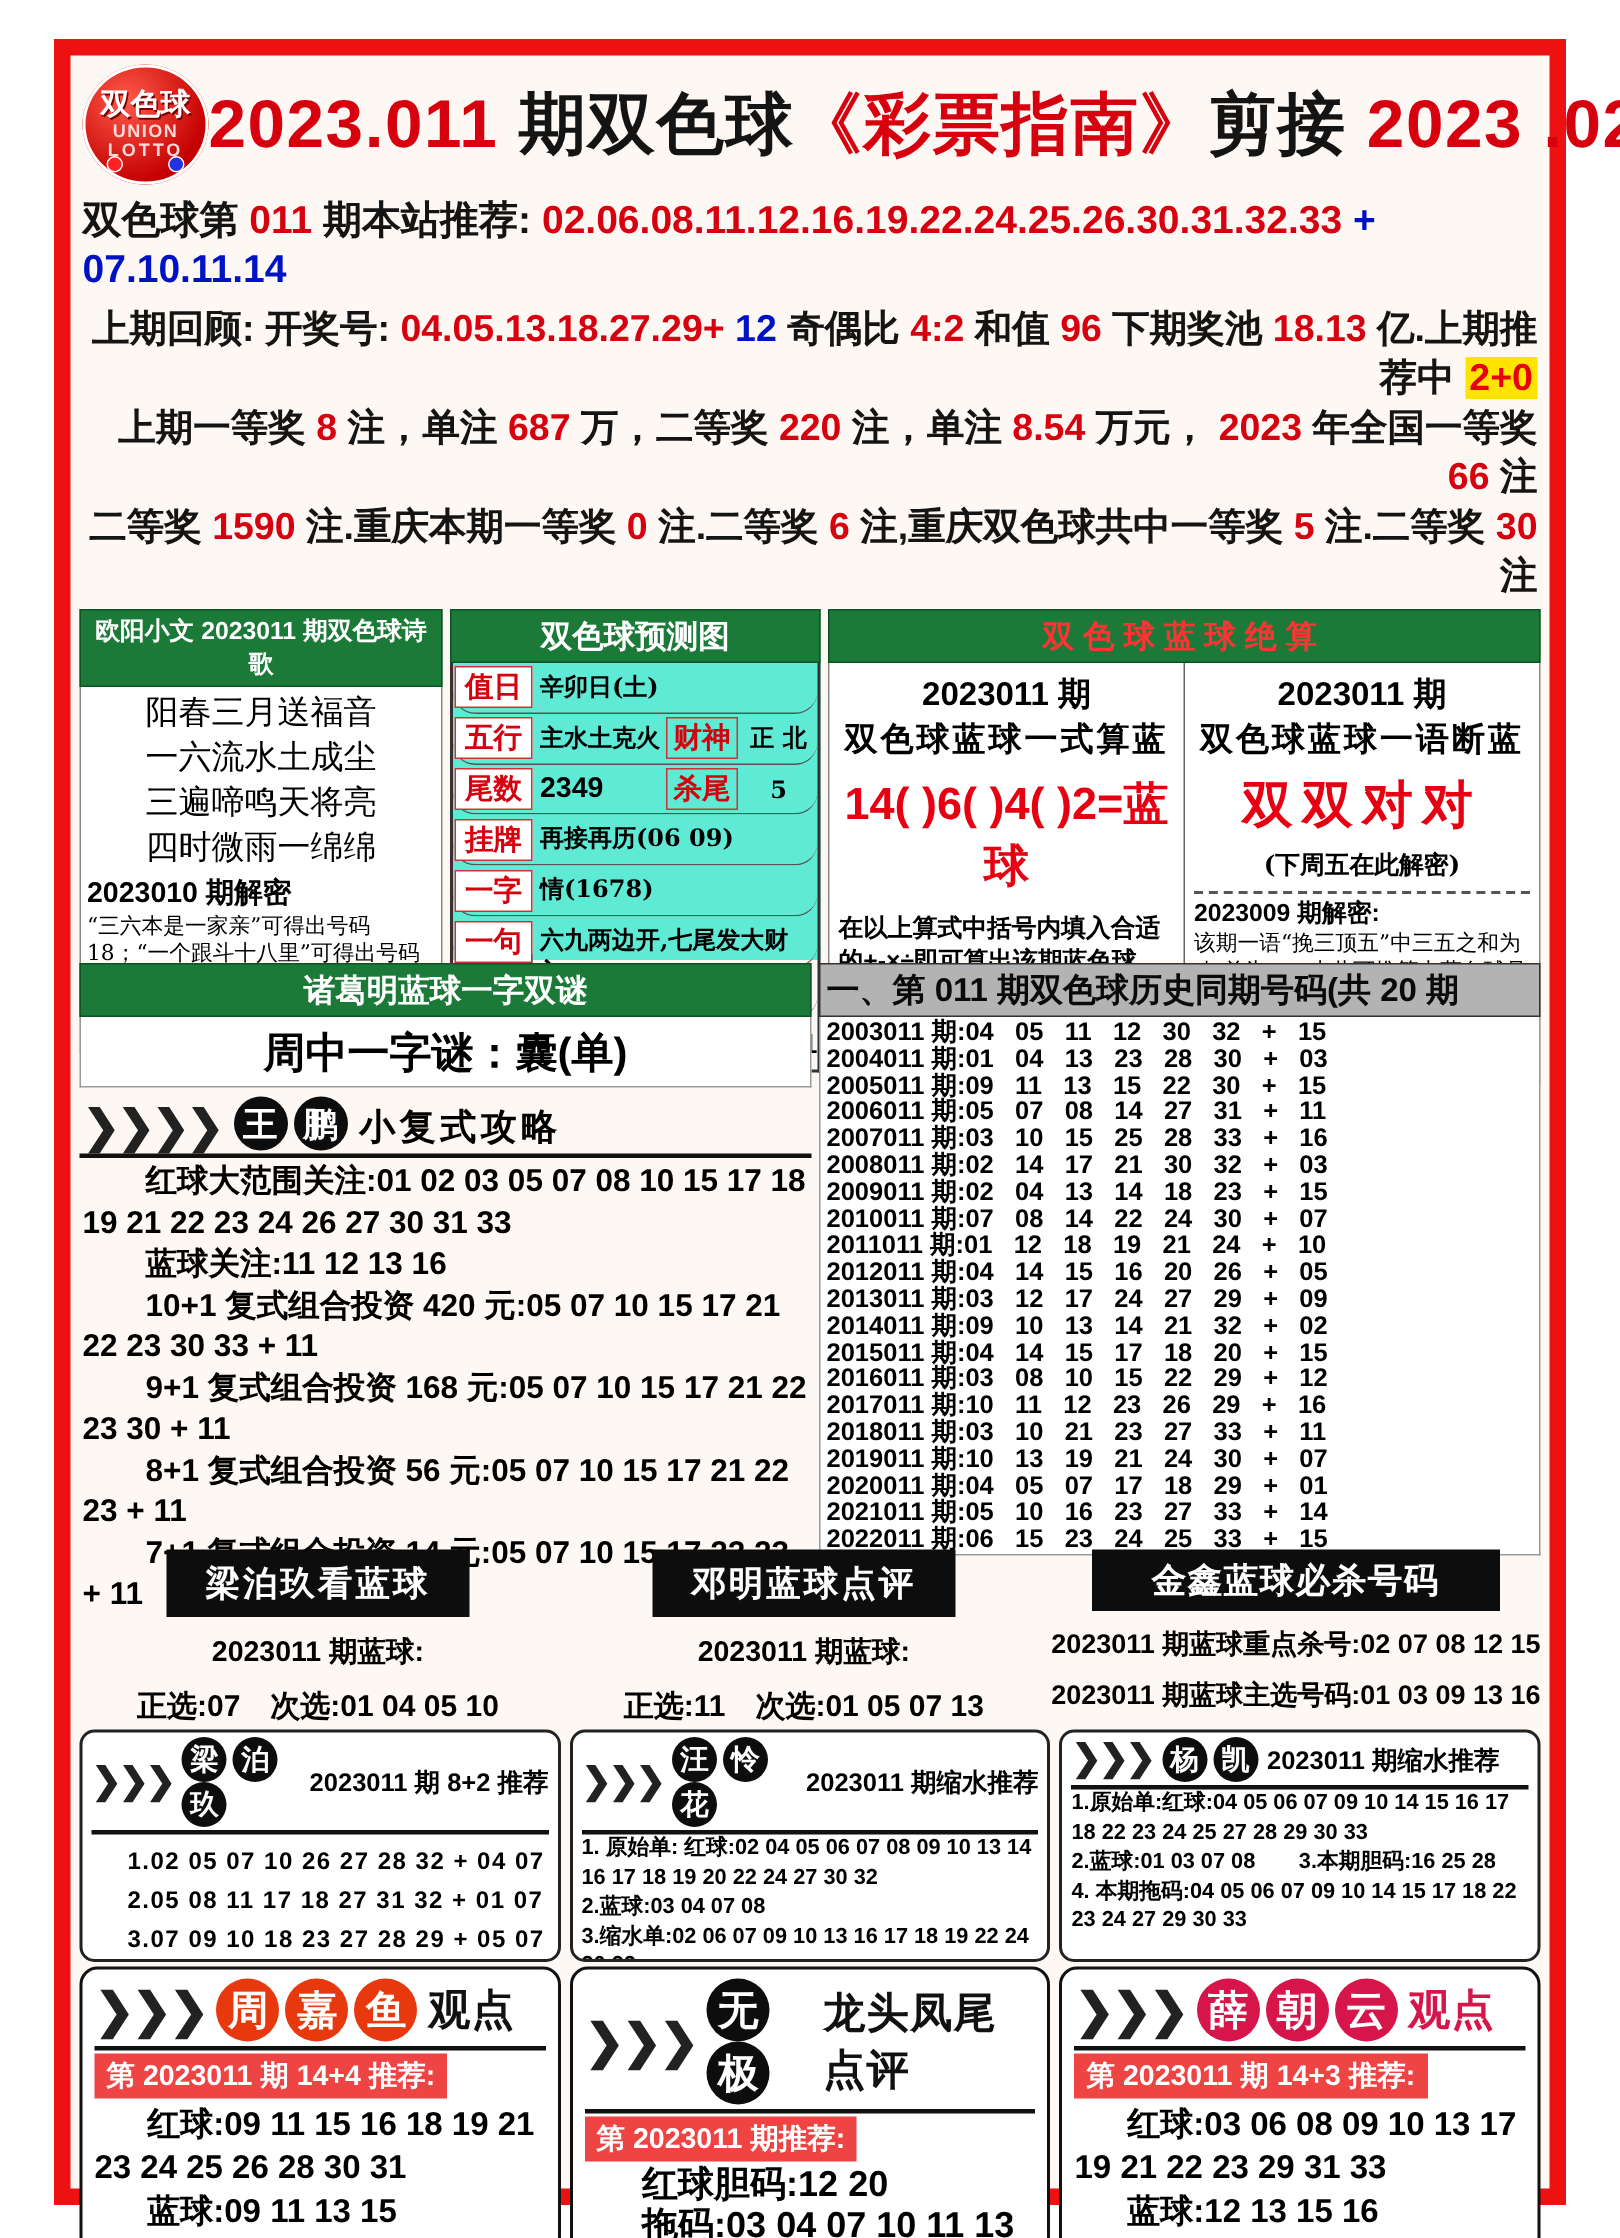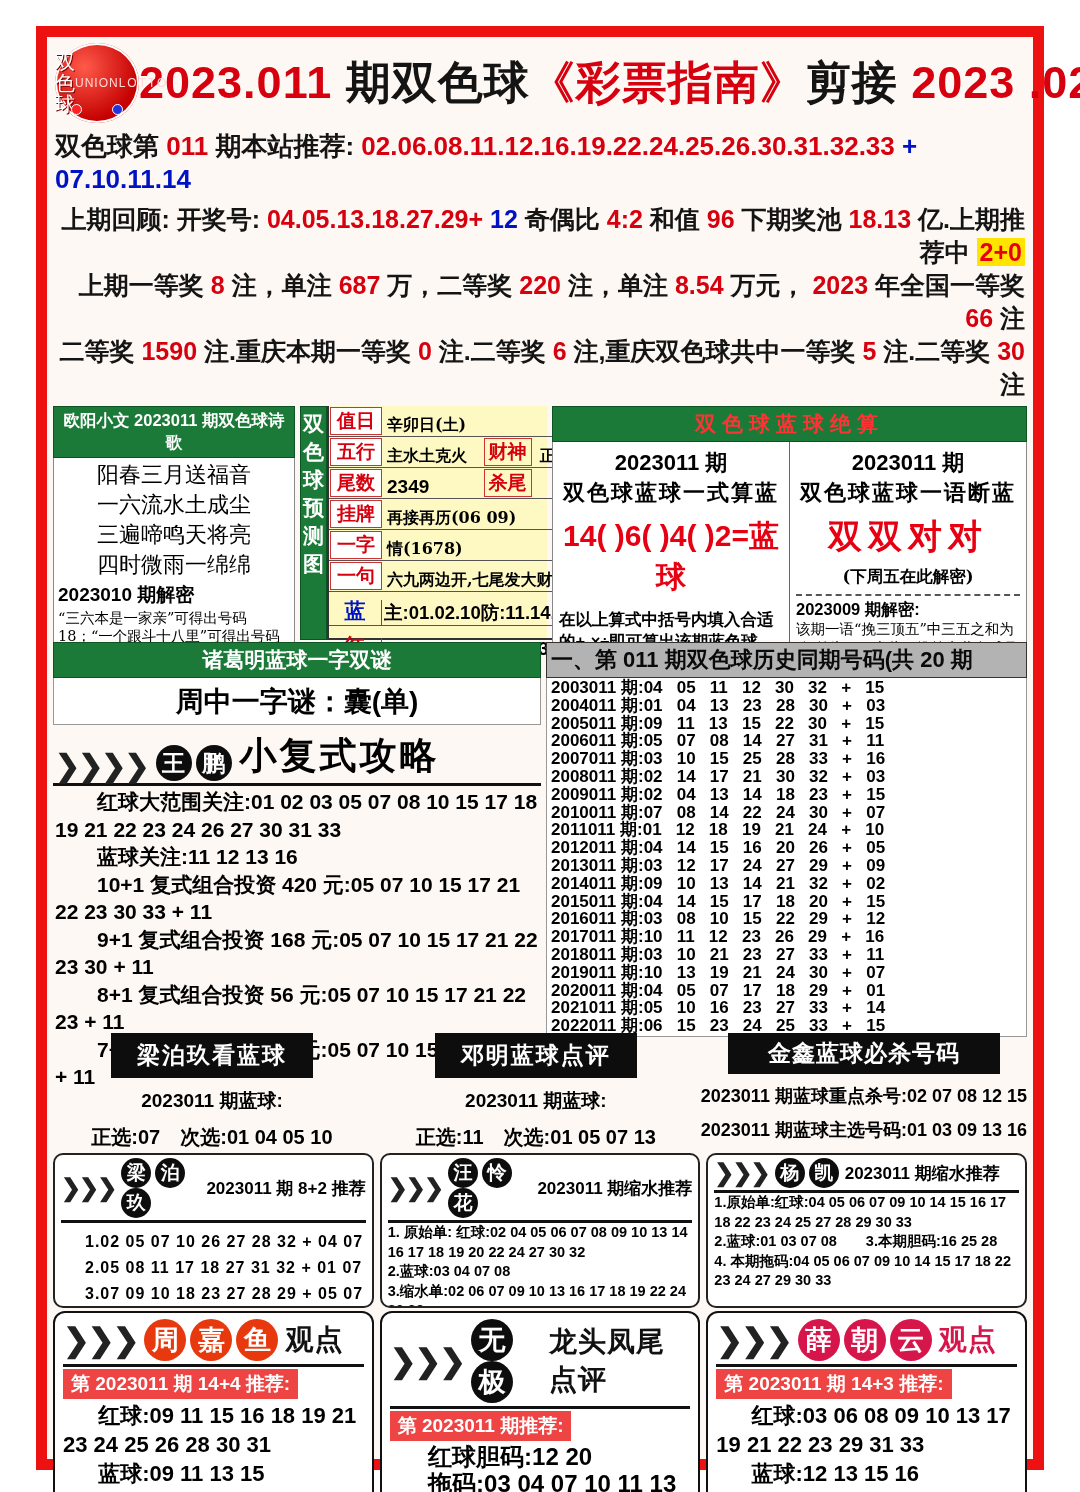--- a/index.html
+++ b/index.html
@@ -18,22 +18,22 @@
     padding:2px 6px;
     display:flex; flex-direction:column;
   }
   
   .header-block { padding:4px 2px 2px 2px; }
   .title-row { display:flex; align-items:center; }
   .logo {
     width:84px; height:80px; border-radius:50%;
     background:radial-gradient(circle at 35% 30%, #ff5a4a, #c40000 70%);
     color:#fff; flex:0 0 auto;
-    display:flex; flex-direction:row; align-items:center; 
-    font-weight:normal; line-height:1.05; position:relative;
+    display:flex; flex-direction:column; align-items:center; justify-content:center;
+    font-weight:bold; line-height:1.05; position:relative;
     box-shadow:0 0 0 2px #fff inset;
   }
   .logo .l1 { font-size:20px; color:#fff; text-shadow:1px 1px 0 #7a0000; }
   .logo .l2 { font-size:12px; color:#ffd9d9; letter-spacing:1px; }
   .logo .l3 { font-size:12px; color:#ffd9d9; letter-spacing:2px; }
   .logo .ball-r { position:absolute; left:16px; bottom:8px; width:11px; height:11px; border-radius:50%; background:#ff2222; border:1px solid #fff; }
   .logo .ball-b { position:absolute; right:16px; bottom:8px; width:11px; height:11px; border-radius:50%; background:#2233dd; border:1px solid #fff; }
   .main-title { flex:1; font-size:45px; font-weight:bold; letter-spacing:1px; text-align:center; white-space:nowrap; }
   .recommend-line { font-size:26px; font-weight:bold; margin-top:6px; }
   .review-block { margin-top:8px; }
@@ -50,23 +50,23 @@
   }
   .g-head.red-text { color:#ff3333; letter-spacing:6px; }
   
   .row1 { display:flex; gap:5px; height:234px; margin-top:3px; }
   .col-poem { width:242px; display:flex; flex-direction:column; background:#fff; }
   .col-poem .g-head { font-size:16.5px; }
   .poem-body { flex:1; border:1px solid #888; border-top:none; padding:2px 4px; }
   .poem-line { text-align:center; font-size:22px; font-weight:normal; line-height:30px; }
   .poem-decode-title { font-size:19px; font-weight:bold; margin-top:2px; }
   .poem-decode { font-family:"DejaVu Serif", serif; font-size:14.5px; line-height:18px; margin-top:1px; }
-  .col-pred { width:247px; display:flex; flex-direction:row; background:#fef9c3; }
+  .col-pred { width:247px; display:flex; flex-direction:column; background:#5eead4; }
   .pred-table { flex:1; border:2px solid #333; border-top:none; display:flex; flex-direction:column; }
-  .pred-row { display:flex; border-bottom:1px solid #555; align-items:flex-end; flex:1; }
+  .pred-row { display:flex; border-bottom:1px solid #555; align-items:center; flex:1;border-radius:15px; }
   .pred-row:last-child { border-bottom:none; }
   .pred-label { width:52px; color:#d7000f; font-weight:bold; font-size:19px; text-align:center; border-right:1px solid #555; border:1.5px solid #c33; margin:1px; background:#fff; }
   .pred-val { flex:1; font-weight:bold; font-size:16px; padding-left:4px; font-family:"DejaVu Serif", serif; }
   .pred-val.num { font-family:"Liberation Sans", sans-serif; font-size:19px; }
   .pred-label2 { width:48px; color:#d7000f; font-weight:bold; font-size:19px; text-align:center; border:1.5px solid #c33; margin:1px; }
   .pred-val2 { width:52px; font-weight:bold; font-size:16px; text-align:center; font-family:"DejaVu Serif", serif; }
   .pred-row.ball-row { min-height:34px; }
   .ball-label { width:52px; font-weight:bold; font-size:21px; text-align:center; }
   .ball-label.blue { color:#0013c4; }
   .ball-label.red { color:#d7000f; }
@@ -88,21 +88,21 @@
   .row2 { display:flex; gap:5px; height:388px; margin-top:2px; }
   .col-zhuge { width:488px; display:flex; flex-direction:column; }
   .zhuge-riddle { text-align:center; font-size:28px; font-weight:bold; padding:5px 0 3px 0; background:#fff; border:1px solid #999; border-top:none; }
   .strategy-head { display:flex; align-items:flex-end; gap:6px; border-bottom:3px solid #111; padding:6px 2px 2px 2px; }
   .chevrons { font-size:30px; font-weight:bold; color:#222; letter-spacing:-2px; line-height:1; }
   .name-circle {
     display:inline-flex; align-items:center; justify-content:center;
     width:36px; height:36px; border-radius:50%;
     color:#fff; font-size:23px; font-weight:bold; margin:0 2px;
   }
-  .strategy-title { font-size:37px; font-weight:bold; letter-spacing:3px; }
+  .strategy-title { font-size:24px; font-weight:bold; letter-spacing:3px; }
   .zhuge-lines { flex:1; padding:2px 2px; }
   .zhuge-lines .line { font-size:21px; font-weight:bold; line-height:27.5px; text-indent:2em; }
   .col-hist { flex:1; display:flex; flex-direction:column; }
   .hist-head { background:#b3b3b3; border:1px solid #333; color:#0a0a0a; font-size:22px; font-weight:bold; padding:2px 4px; white-space:nowrap; }
   .hist-body { flex:1; background:#fff; border:1px solid #999; border-top:none; padding:1px 4px; }
   .hist-body .line { font-size:17px; font-weight:bold; line-height:17.8px; white-space:pre; font-family:"Liberation Sans", sans-serif; }
   
   .row3 { display:flex; gap:6px; height:124px; margin-top:3px; }
   .brev { flex:1; display:flex; flex-direction:column; align-items:center; }
   .brev-head { background:#0d0d0d; color:#fff; font-size:23px; font-weight:bold; padding:7px 26px; letter-spacing:2px; white-space:nowrap; }

